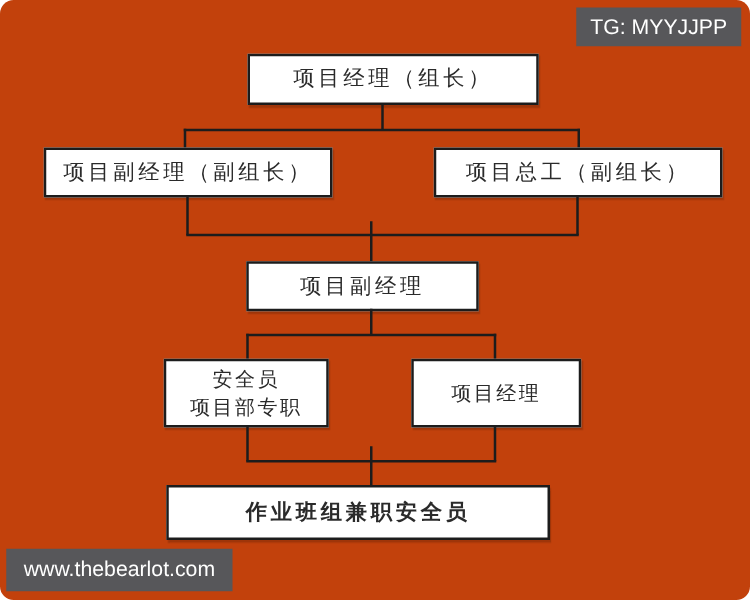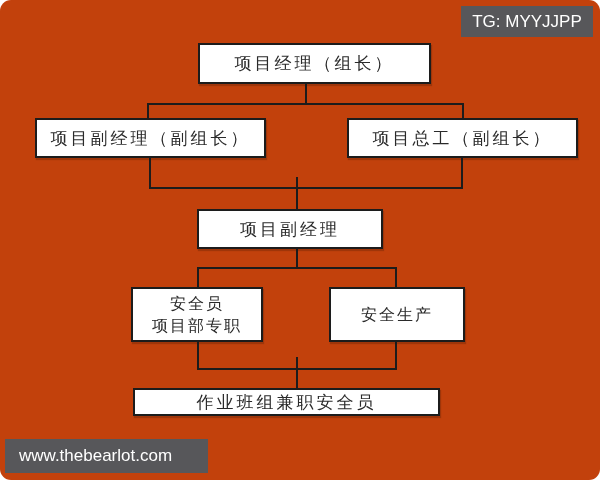--- a/index.html
+++ b/index.html
@@ -33,21 +33,21 @@
     line-height: 1.35;
     box-sizing: border-box;
     white-space: nowrap;
   }
   .n1 { left: 198px; top: 43px;  width: 233px; height: 41px; }
   .n2 { left: 35px;  top: 118px; width: 231px; height: 40px; }
   .n3 { left: 347px; top: 118px; width: 231px; height: 40px; }
   .n4 { left: 197px; top: 209px; width: 186px; height: 40px; }
   .n5 { left: 131px; top: 287px; width: 132px; height: 55px; font-size: 16px; letter-spacing: 2px; }
   .n6 { left: 329px; top: 287px; width: 136px; height: 55px; font-size: 16px; letter-spacing: 2px; }
-  .n7 { left: 133px; top: 388px; width: 307px; height: 28px; }
+  .n7 { left: 133px; top: 388px; width: 307px; height: 44px; font-weight: bold; }
   
   .line {
     position: absolute;
     background: #1c1c1c;
   }
   .v { width: 2px; }
   .h { height: 2px; }
   
   .badge {
     position: absolute;
@@ -59,21 +59,21 @@
     align-items: center;
     box-sizing: border-box;
   }
   .badge-tg {
     left: 461px; top: 6px;
     width: 132px; height: 31px;
     justify-content: center;
   }
   .badge-site {
     left: 5px; top: 439px;
-    width: 203px; height: 34px;
+    width: 181px; height: 34px;
     padding-left: 14px;
   }
 </style>
 </head>
 <body>
 
 <div class="canvas">
 
   <div class="badge badge-tg">TG: MYYJJPP</div>
 
@@ -97,21 +97,21 @@
   <div class="line v" style="left:296px; top:247px; height:21px;"></div>
   <div class="line h" style="left:197px; top:267px; width:200px;"></div>
   <div class="line v" style="left:197px; top:267px; height:21px;"></div>
   <div class="line v" style="left:395px; top:267px; height:21px;"></div>
 
   <div class="node n5">
     <span>安全员</span>
     <span>项目部专职</span>
   </div>
   <div class="node n6">
-    <span>安全生产</span>
+    <span>项目经理</span>
   </div>
 
   <div class="line v" style="left:197px; top:341px; height:28px;"></div>
   <div class="line v" style="left:395px; top:341px; height:28px;"></div>
   <div class="line h" style="left:197px; top:368px; width:200px;"></div>
   <div class="line v" style="left:296px; top:357px; height:32px;"></div>
 
   <div class="node n7">作业班组兼职安全员</div>
 
   <div class="badge badge-site">www.thebearlot.com</div>

